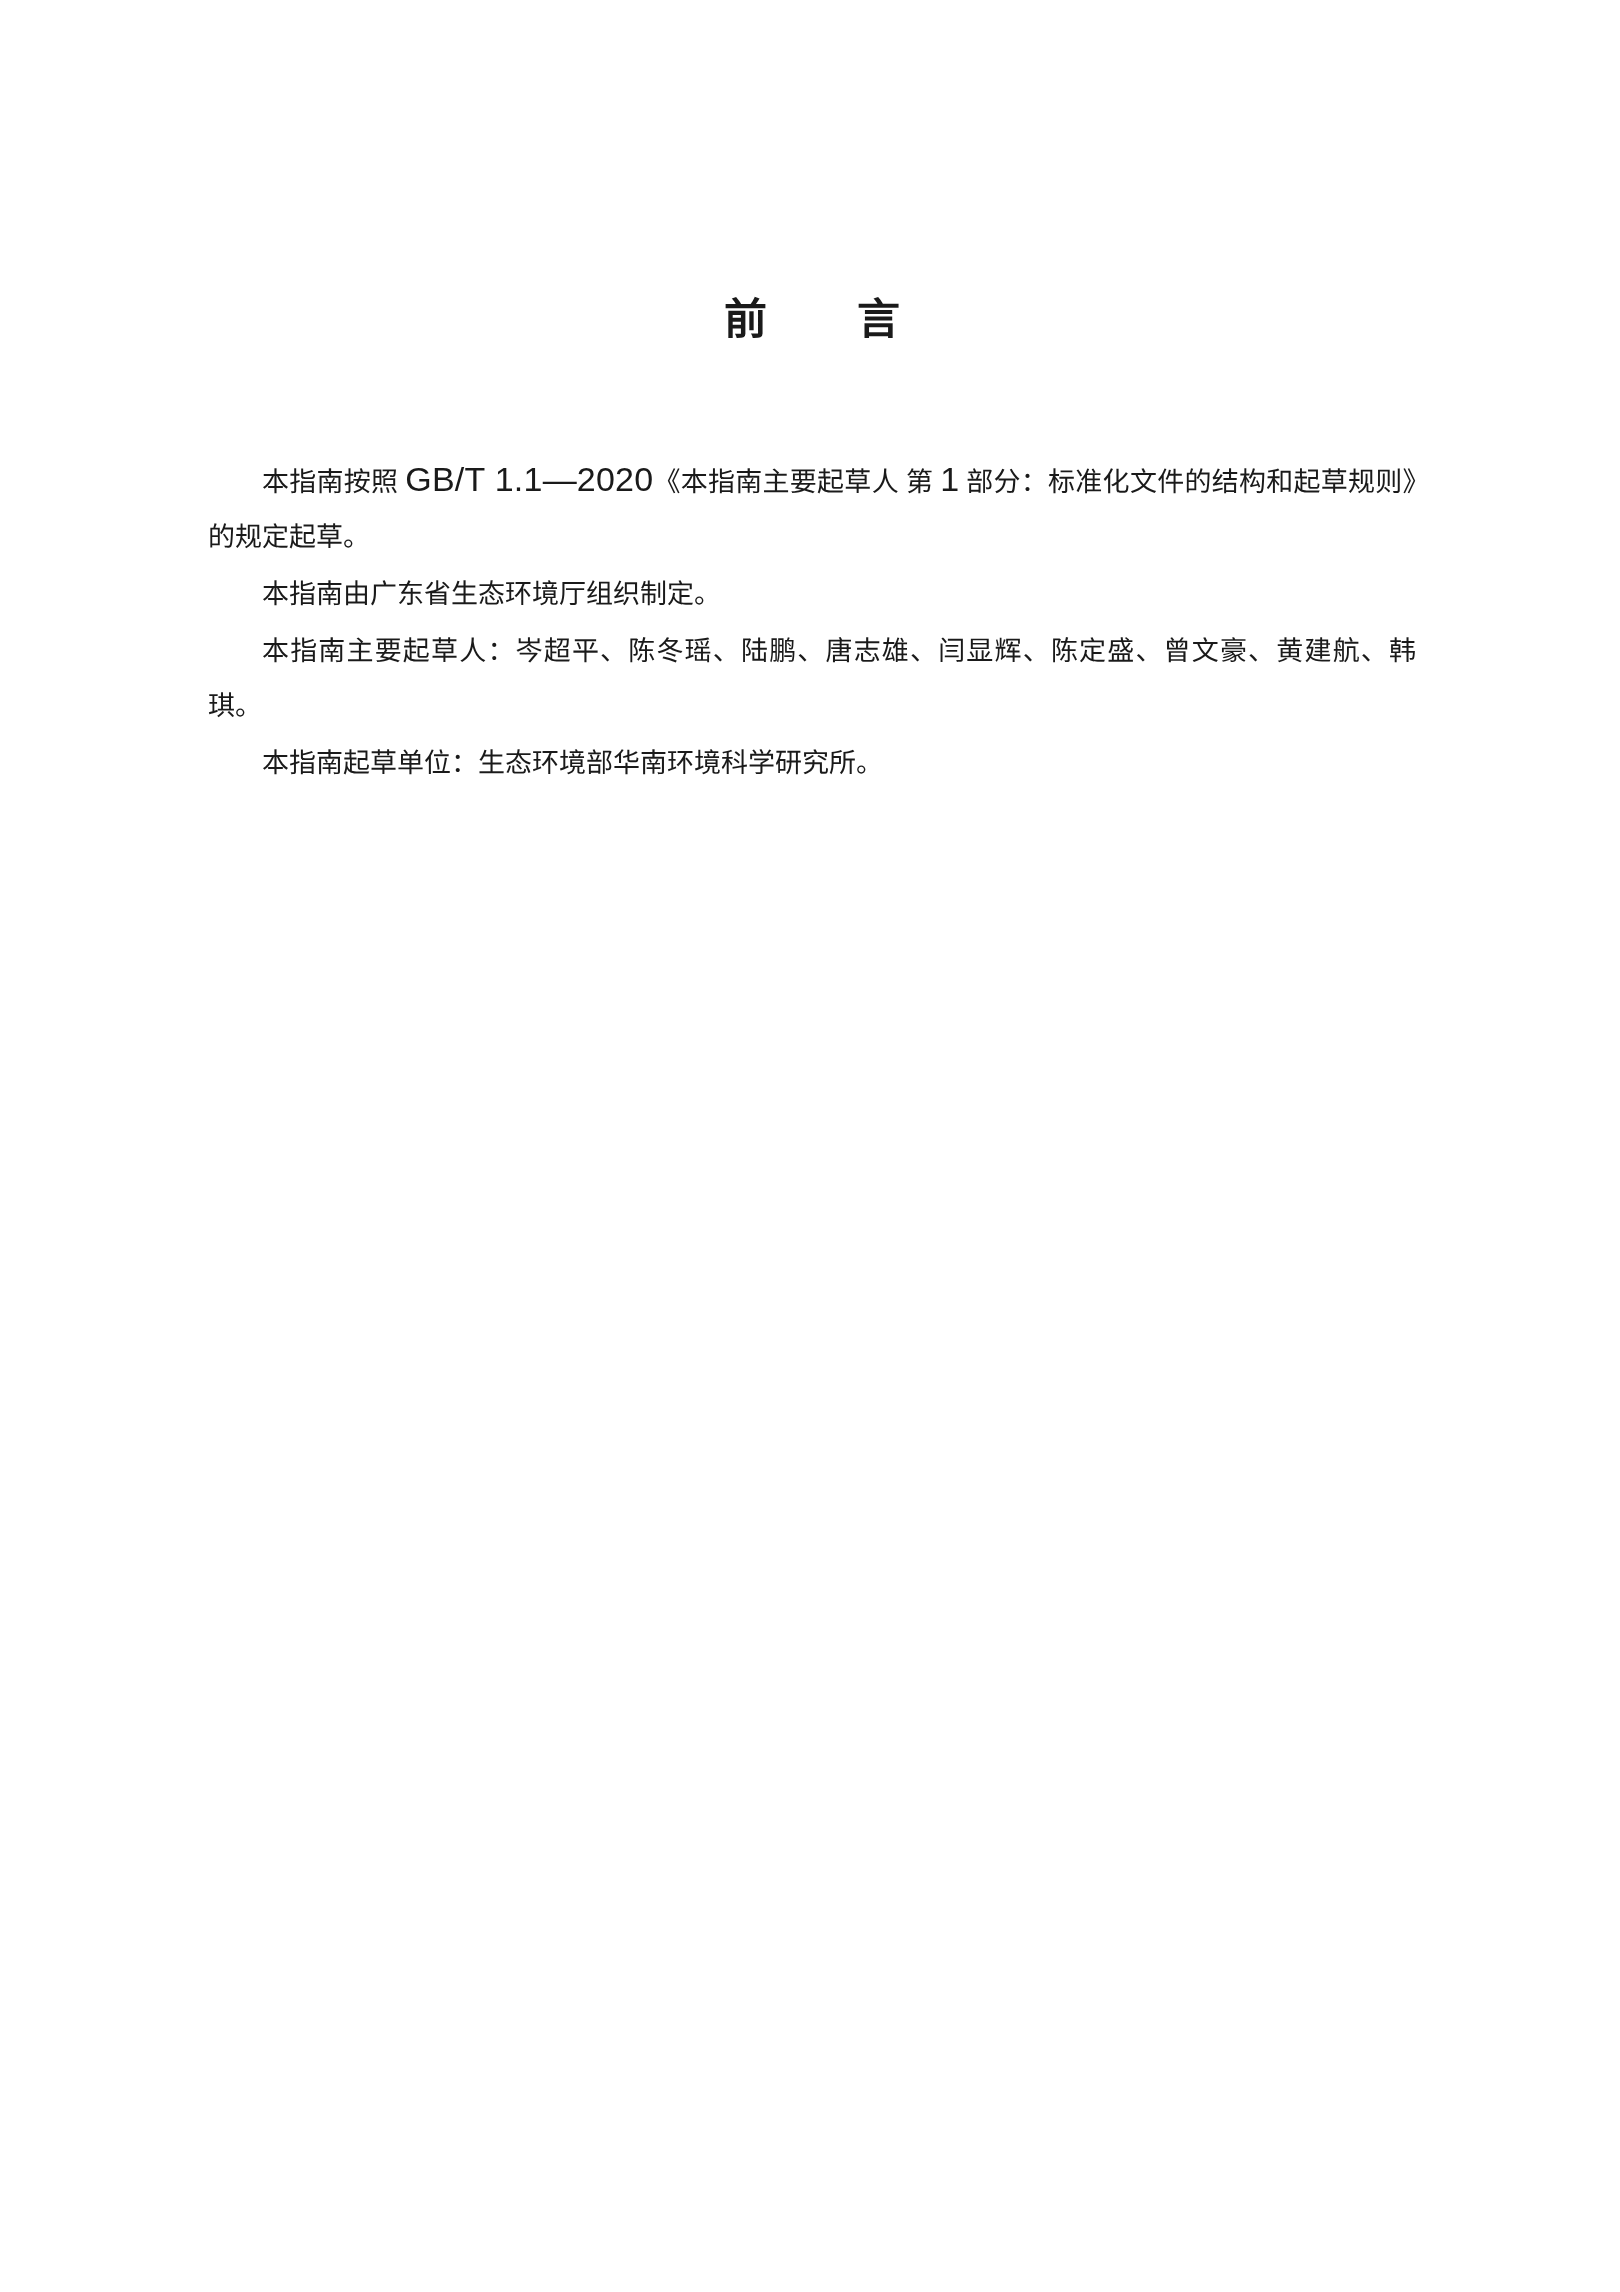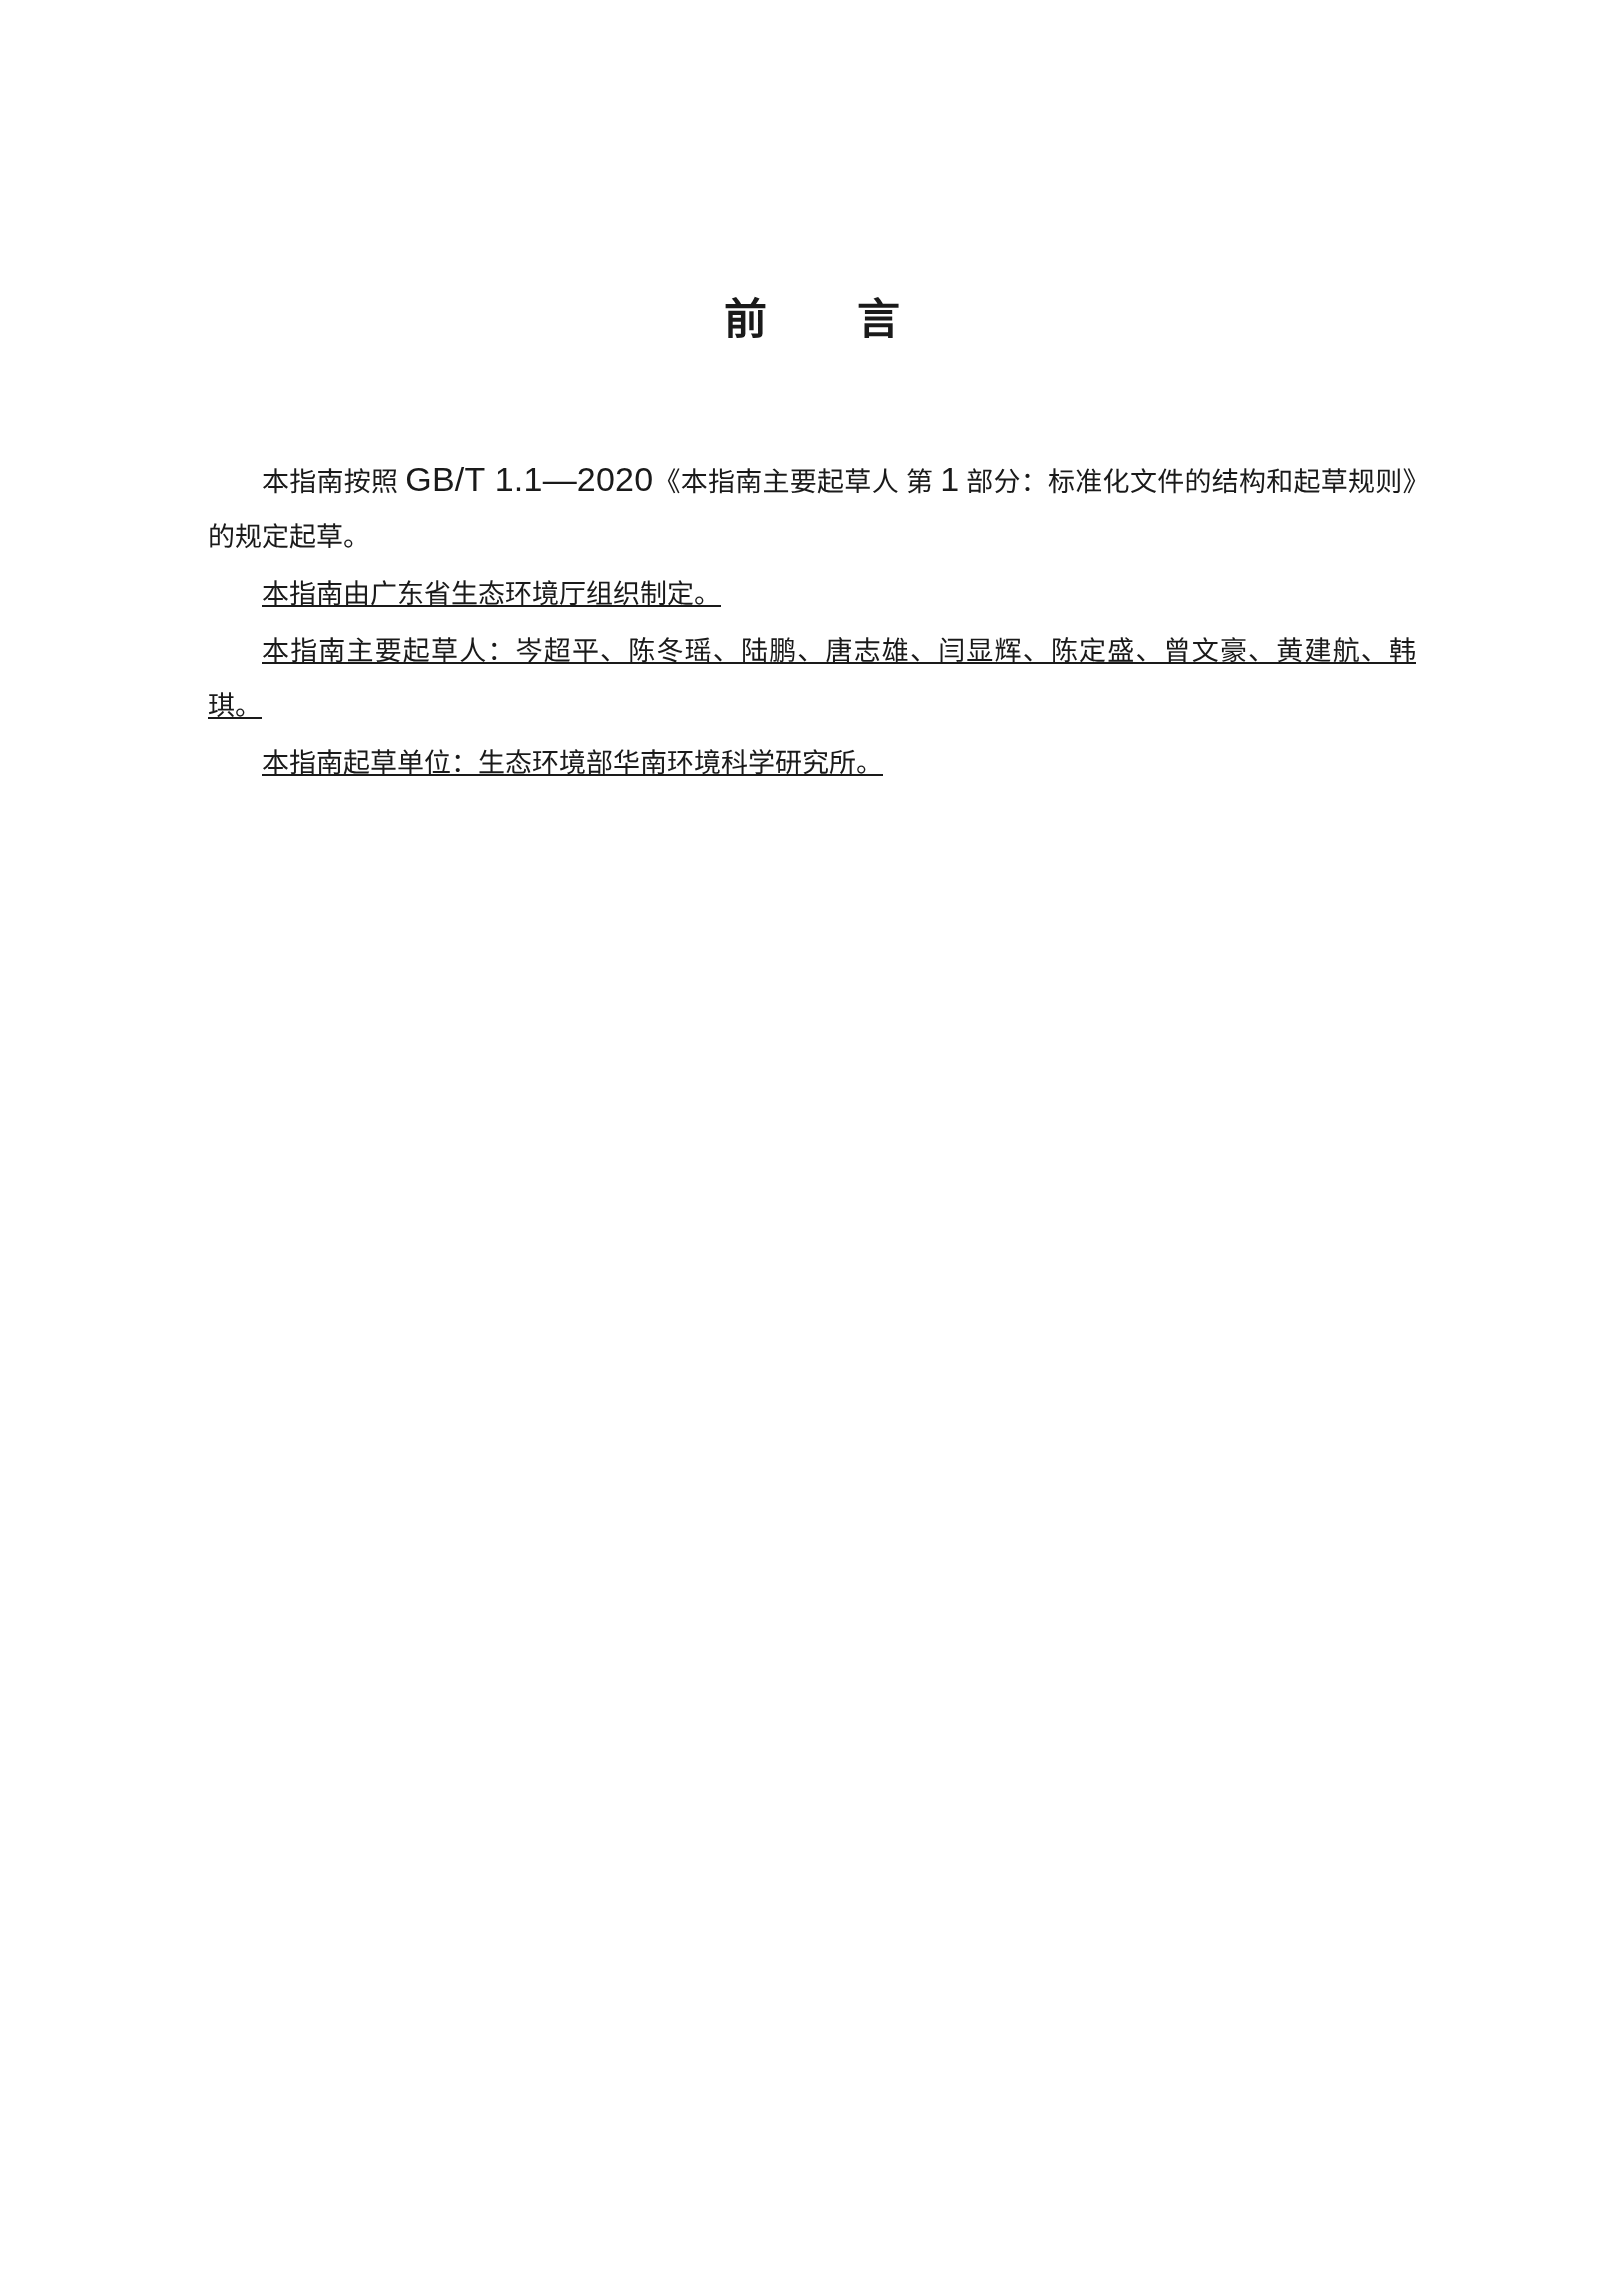--- a/index.html
+++ b/index.html
@@ -44,21 +44,20 @@
     color: #1a1a1a;
     text-align: justify;
   }
   .para {
     margin: 0;
     text-indent: 2em;
     font-family: "Liberation Serif", "DejaVu Serif", serif;
   }
   .para + .para {
     margin-top: 2px;
-    text-decoration: underline;
   }
   .latin {
     font-family: "Liberation Sans", "DejaVu Sans", sans-serif;
     font-size: 34px;
     letter-spacing: 0.2px;
   }
   .page-number {
     position: absolute;
     left: 0;
     right: 16px;

